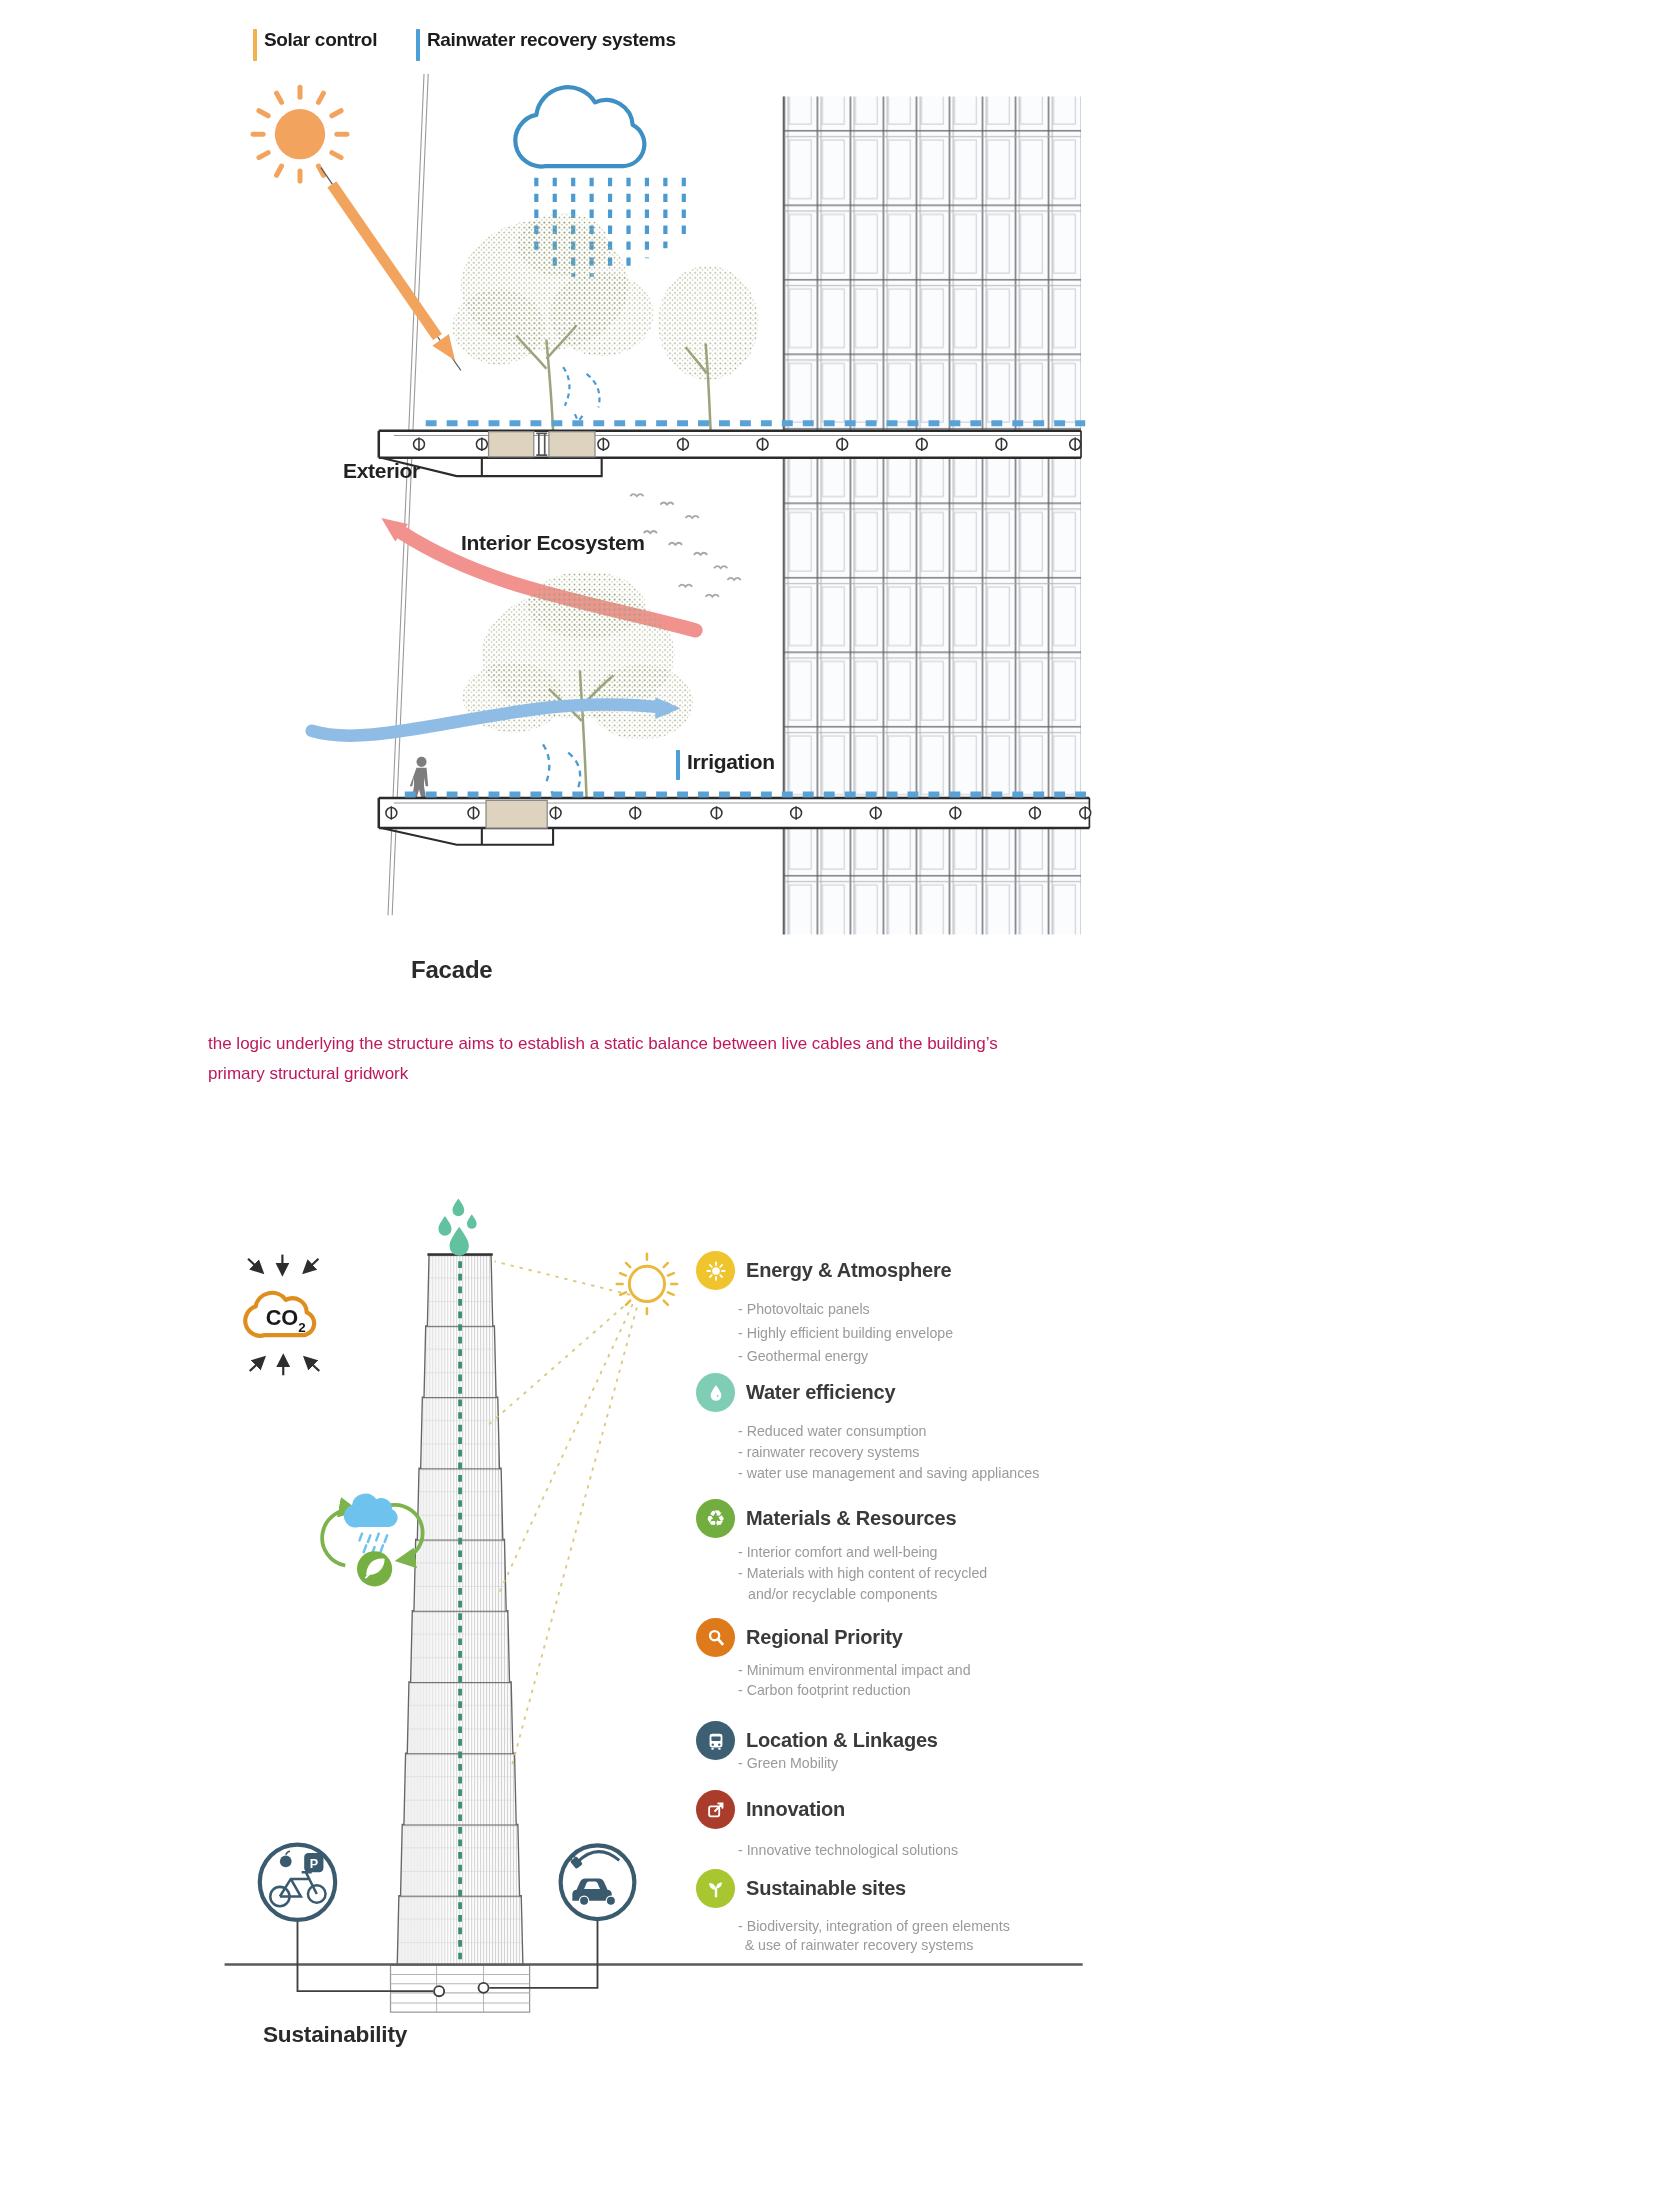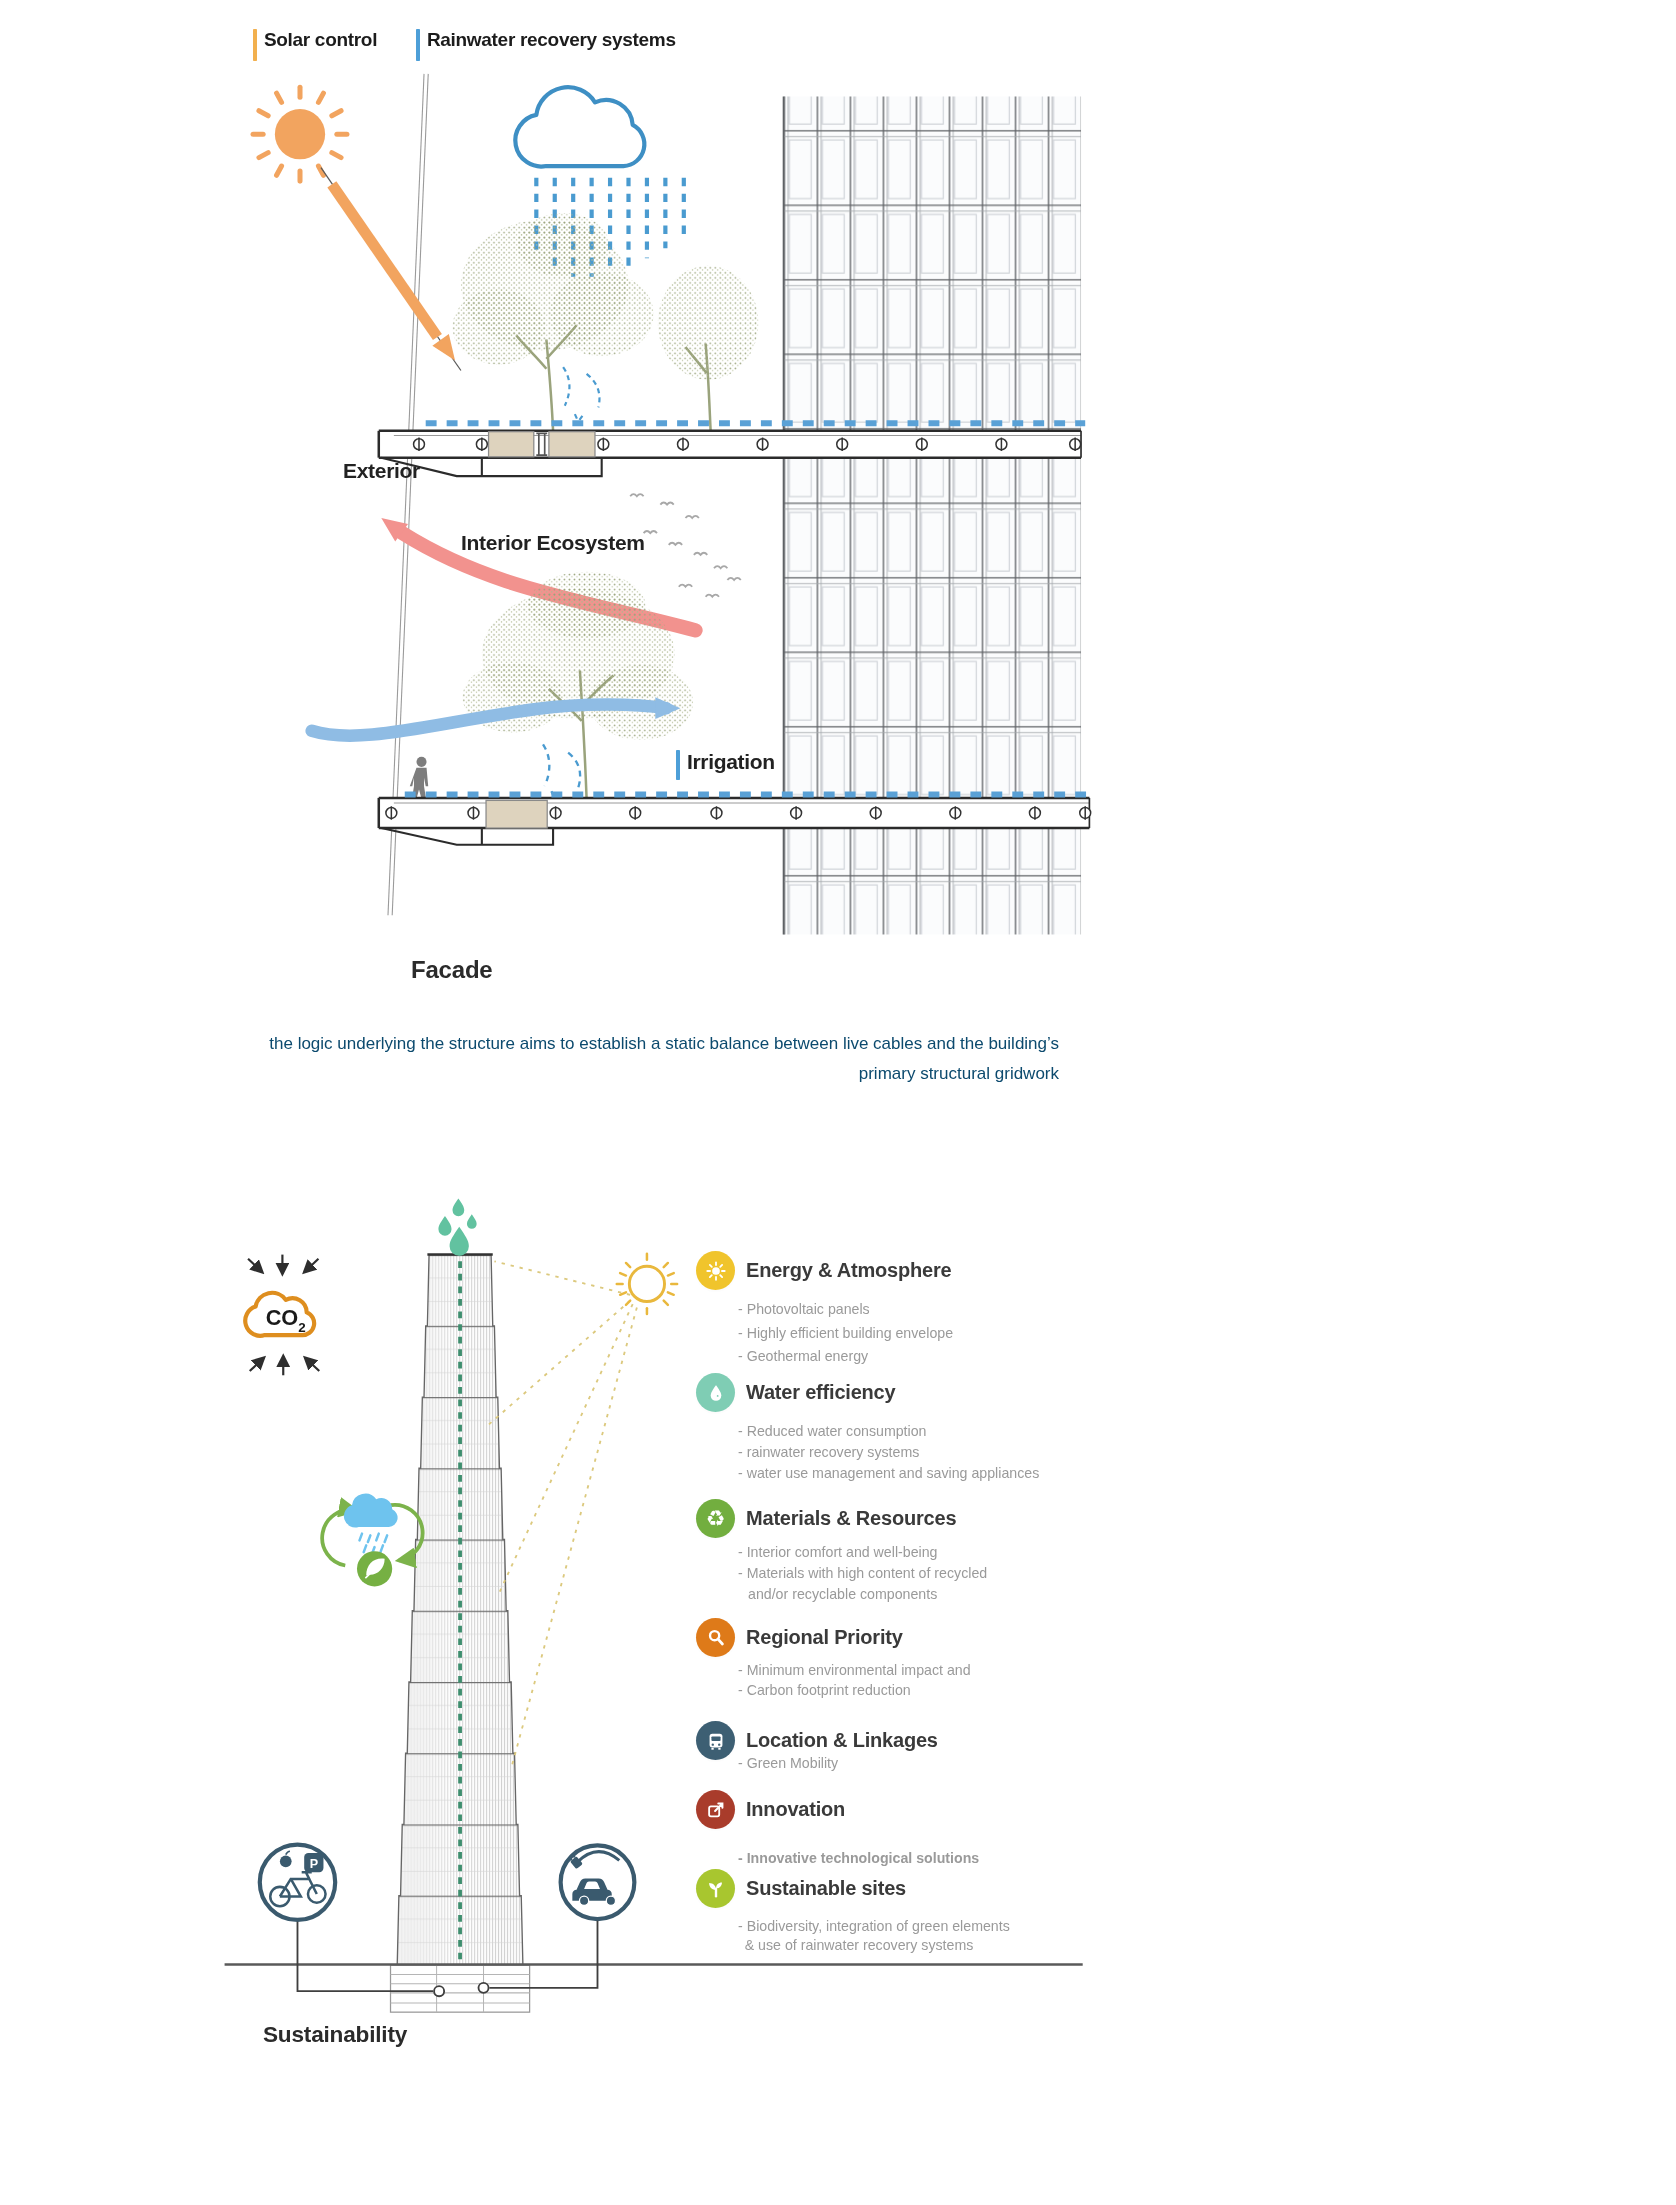--- a/index.html
+++ b/index.html
@@ -4,37 +4,37 @@
 <style>
   html,body{margin:0;padding:0;background:#fff;}
   #page{position:relative;width:1676px;height:2205px;background:#ffffff;overflow:hidden;
         font-family:"Liberation Sans", sans-serif;}
   #art{position:absolute;left:0;top:0;z-index:1;}
   .lbl{position:absolute;z-index:2;display:flex;align-items:flex-start;gap:6.7px;color:#1c1c1c;margin-left:30px;}
   .lbl .bar{display:inline-block;width:4.2px;border-radius:0.8px;}
   .legend-text{font-size:19px;font-weight:600;letter-spacing:-0.3px;line-height:1.2;}
   .plain{font-size:21px;font-weight:600;letter-spacing:-0.3px;color:#222;}
   .big{font-size:24px;font-weight:600;color:#2b2b2b;letter-spacing:-0.2px;}
-  .caption{position:absolute;z-index:2;width:851px;font-size:17px;line-height:30px;color:#0c4a6e;text-align:right;}
+  .caption{position:absolute;z-index:2;width:851px;font-size:17px;line-height:30px;color:#be185d;}
   
   .cat{position:absolute;left:696px;width:402px;z-index:2;}
   .cat-head{display:flex;align-items:center;gap:11px;}
   .cat-icon{width:39px;height:39px;border-radius:50%;flex:0 0 39px;display:flex;align-items:center;
             justify-content:center;box-shadow:0 0 0 1.7px rgba(255,255,255,.8), 0 0.8px 1.7px rgba(0,0,0,.15);}
   .cat-icon svg{display:block;}
   .cat-icon .uglyph{color:#fff;font-size:22px;line-height:1;}
   .cat-title{font-size:20px;font-weight:600;color:#3a3a3a;letter-spacing:-0.2px;}
   .bullets{margin-left:42px;font-size:14.2px;color:#9a9a9a;font-weight:500;}
   .bullets div{white-space:nowrap;}
   .b1 .bullets{margin-top:8.4px;line-height:23.5px;}
   .b2 .bullets{margin-top:9.2px;line-height:21px;}
   .b3 .bullets{margin-top:4.2px;line-height:21px;}
   .b4 .bullets{margin-top:3.4px;line-height:20px;}
   .b5 .bullets{margin-top:-6.7px;line-height:20px;}
-  .b6 .bullets{margin-top:19px;line-height:20px;font-weight:bold;}
+  .b6 .bullets{margin-top:11px;line-height:20px;}
   .b7 .bullets{margin-top:9.2px;line-height:18.4px;}
   .indent{padding-left:10px;}
 </style>
 </head>
 <body>
 
 <div id="page">
 
 <svg id="art" width="1676" height="2205" viewBox="0 0 2000 2631">
   <defs>

